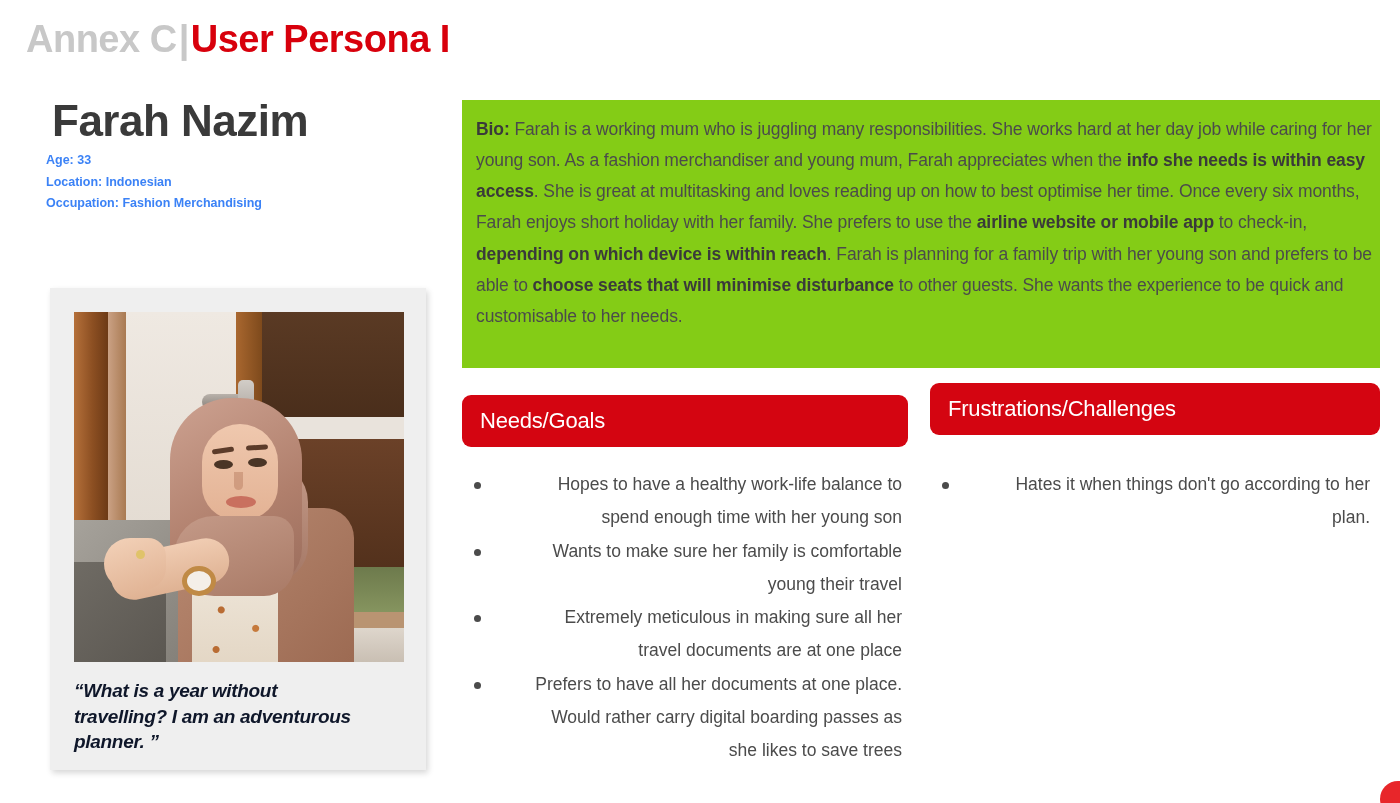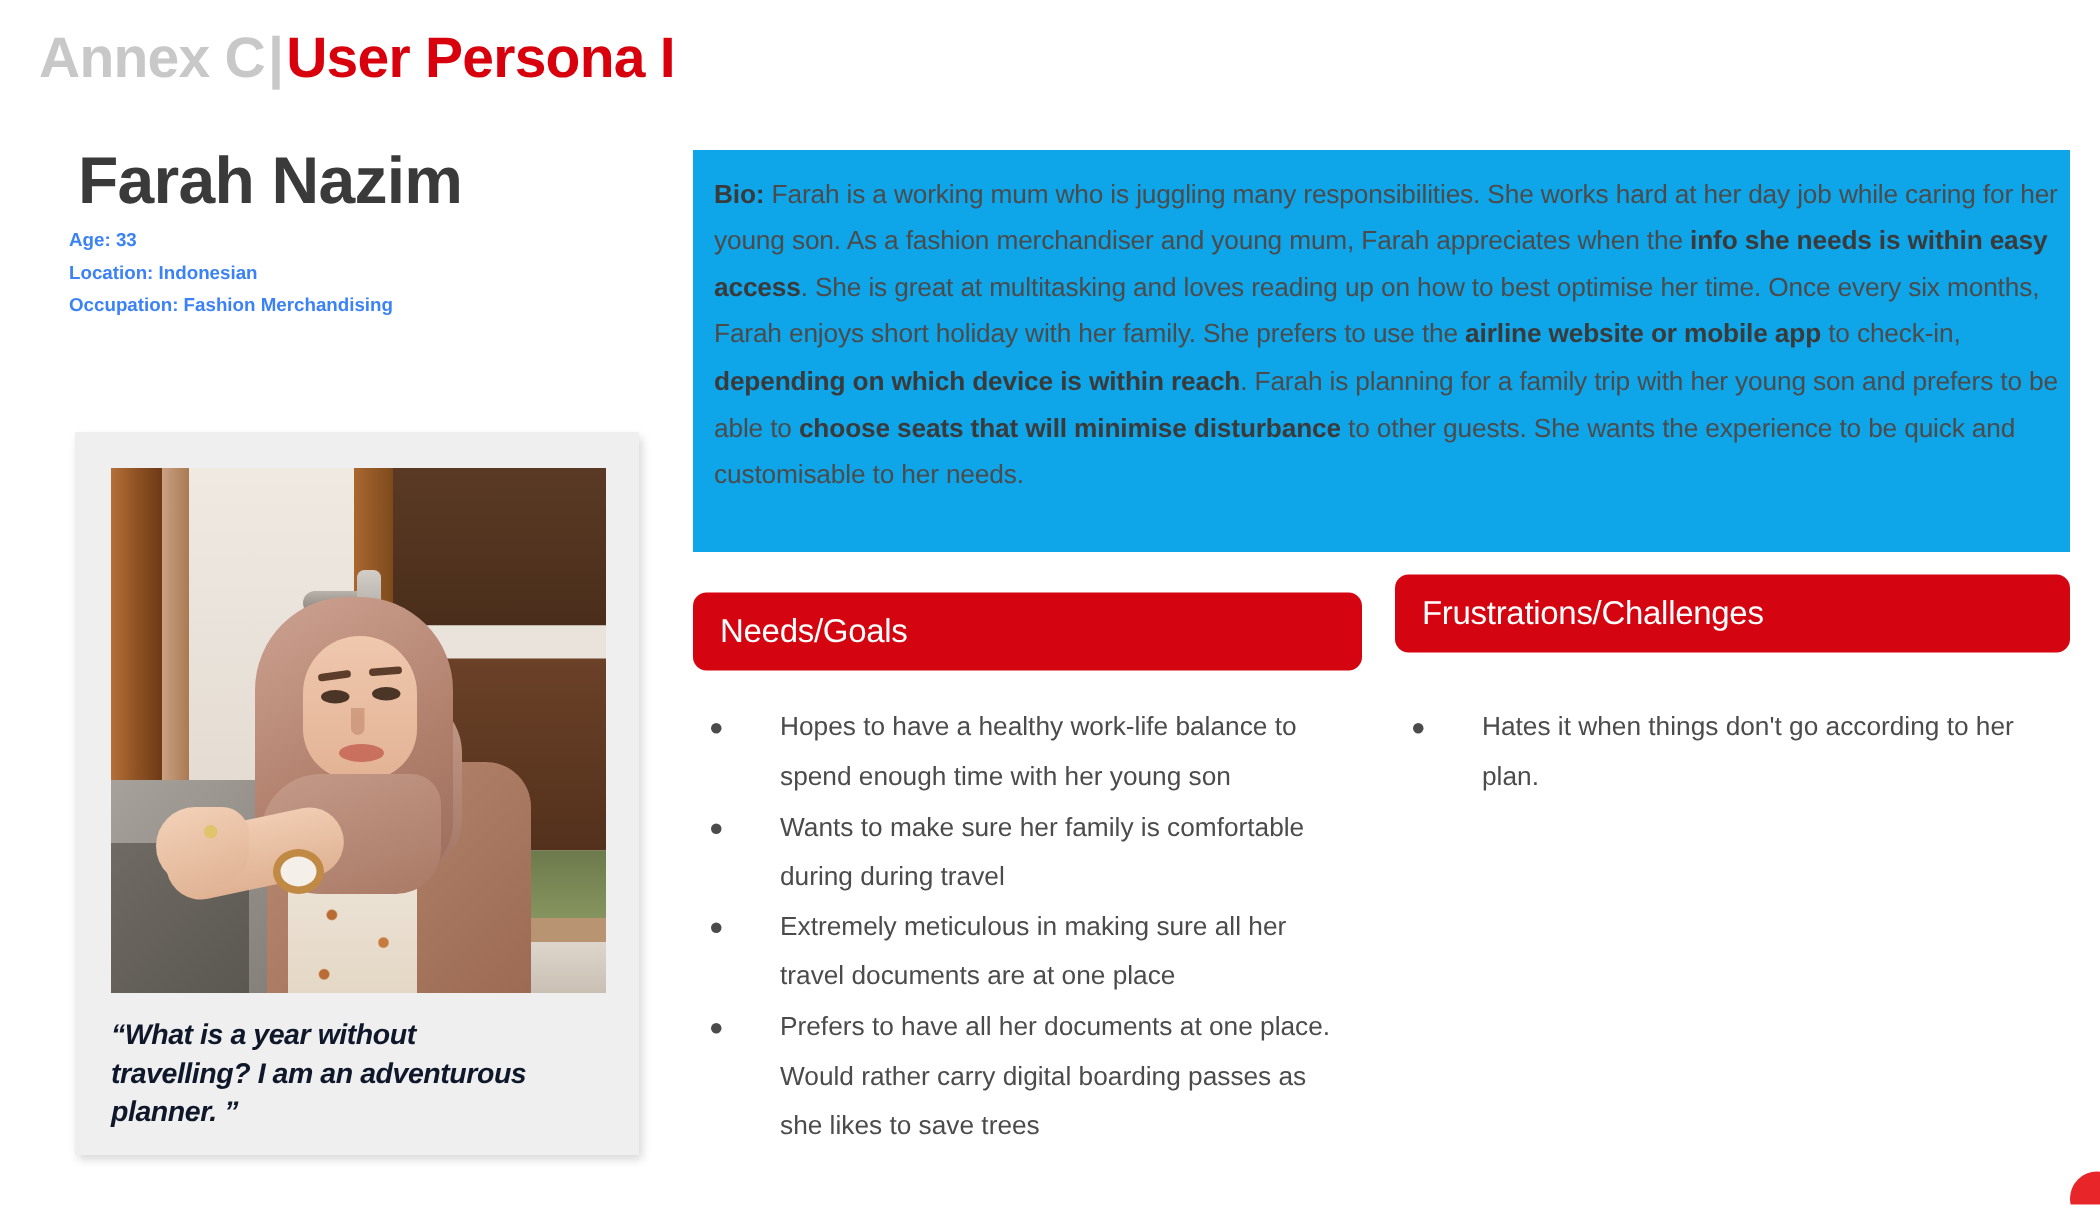--- a/index.html
+++ b/index.html
@@ -180,21 +180,21 @@
              border-radius:0 40px 36px 0;
              background:linear-gradient(200deg,#c49a88,#9f7260); }
 
   
   .bio-box {
     position: absolute;
     left: 462px;
     top: 100px;
     width: 918px;
     height: 268px;
-    background: #0ea5e9;
+    background: #84cc16;
     box-sizing: border-box;
     padding: 14px 0 10px 14px;
   }
   .bio-text {
     font-size: 17.5px;
     line-height: 1.78;
     color: #4b4b4b;
     letter-spacing: -0.1px;
   }
   .bio-text b { color: #3a3a3a; font-weight: bold; }
@@ -225,20 +225,21 @@
     font-size: 17.5px;
     line-height: 1.9;
     color: #4b4b4b;
   }
   #needs-list { left: 462px; top: 468px; width: 440px; }
   #frustrations-list { left: 930px; top: 468px; width: 440px; }
   .bullet-list li {
     position: relative;
     padding-left: 58px;
     margin-bottom: 0px;
+    text-align: right;
   }
   .bullet-list li::before {
     content: "";
     position: absolute;
     left: 12px;
     top: 14px;
     width: 7px;
     height: 7px;
     border-radius: 50%;
     background: #4b4b4b;
@@ -313,21 +314,21 @@
   <div class="bio-text">
     <b>Bio:</b><span> Farah is a working mum who is juggling many responsibilities. She works hard at her day job while caring for her young son. As a fashion merchandiser and young mum, Farah appreciates when the </span><b>info she needs is within easy access</b><span>. She is great at multitasking and loves reading up on how to best optimise her time. Once every six months, Farah enjoys short holiday with her family. She prefers to use the </span><b>airline website or mobile app</b><span> to check-in, </span><b>depending on which device is within reach</b><span>. Farah is planning for a family trip with her young son and prefers to be able to </span><b>choose seats that will minimise disturbance</b><span> to other guests. She wants the experience to be quick and customisable to her needs.</span>
   </div>
 </div>
 
 <div class="col-header" id="needs-header">Needs/Goals</div>
 <div class="col-header" id="frustrations-header">Frustrations/Challenges</div>
 
 <ul class="bullet-list" id="needs-list">
   <li>Hopes to have a healthy work-life balance to spend enough time with her young son</li>
-  <li>Wants to make sure her family is comfortable during during travel</li>
+  <li>Wants to make sure her family is comfortable young their travel</li>
   <li>Extremely meticulous in making sure all her travel documents are at one place</li>
   <li>Prefers to have all her documents at one place. Would rather carry digital boarding passes as she likes to save trees</li>
 </ul>
 
 <ul class="bullet-list" id="frustrations-list">
   <li>Hates it when things don't go according to her plan.</li>
 </ul>
 
 <div class="corner-mark"></div>
 

